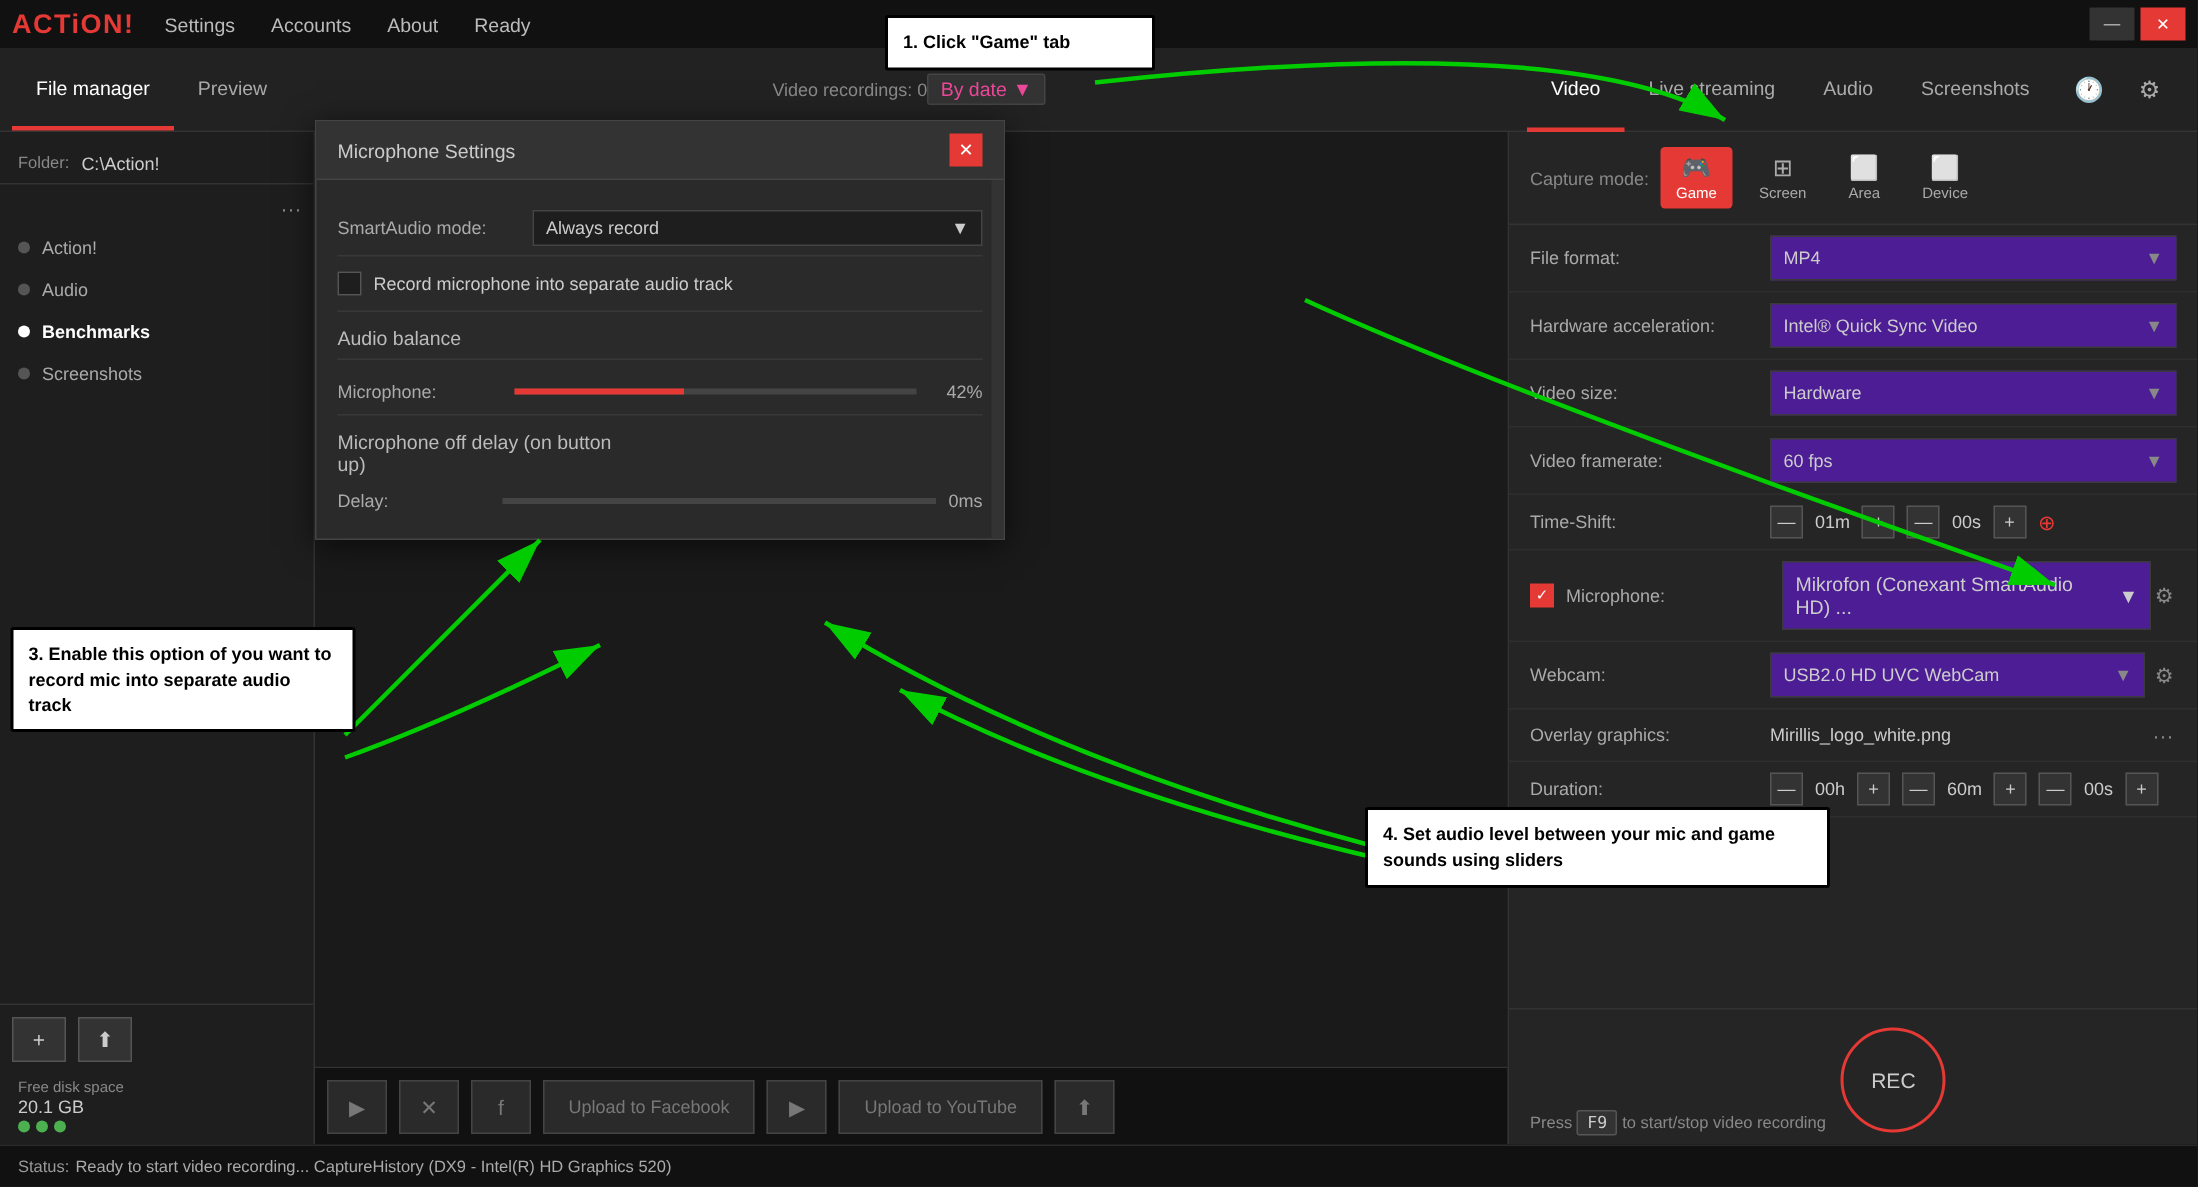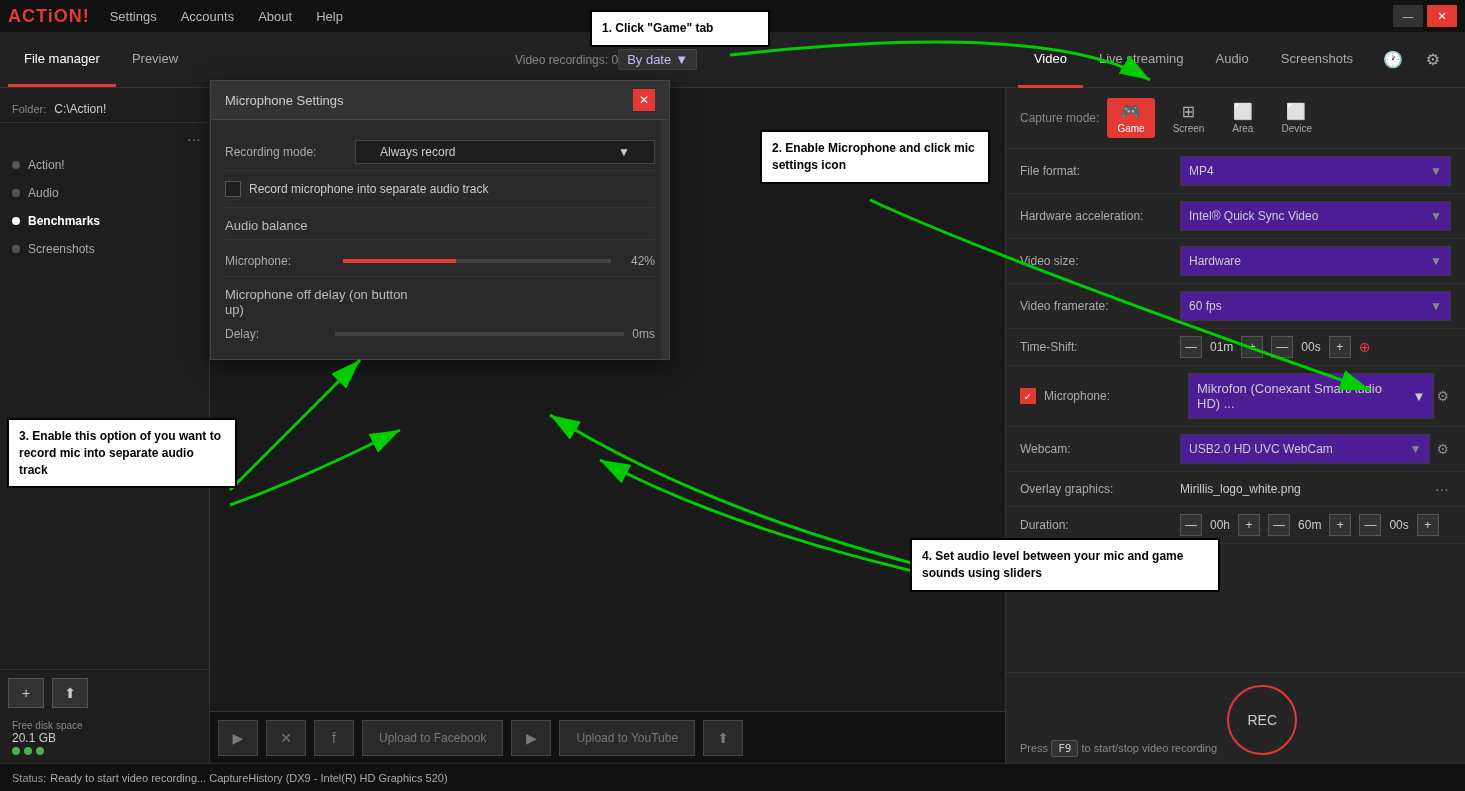--- a/index.html
+++ b/index.html
@@ -68,21 +68,21 @@
     .navbar-center {
       flex: 1;
       display: flex;
       align-items: center;
       justify-content: center;
     }
     .video-recordings-label { color: #888; font-size: 12px; }
     .sort-dropdown {
       display: flex; align-items: center; gap: 4px;
       background: #333; border: 1px solid #444;
-      padding: 2px 8px; border-radius: 2px; cursor: pointer; color: #c4b5fd;
+      padding: 2px 8px; border-radius: 2px; cursor: pointer; color: #ec4899;
     }
     .navbar-right {
       display: flex; align-items: center; gap: 0;
     }
     .top-tab {
       padding: 0 16px; height: 56px;
       display: flex; align-items: center;
       cursor: pointer; color: #aaa; font-size: 13px;
       border-bottom: 3px solid transparent;
     }
@@ -282,21 +282,21 @@
       display: flex; align-items: center; justify-content: center; font-size: 12px;
     }
     .dialog-content { padding: 14px; }
     .dialog-row {
       display: flex; align-items: center;
       padding: 6px 0; border-bottom: 1px solid #383838;
     }
     .dialog-row-label { color: #aaa; font-size: 12px; flex: 0 0 130px; }
     .dialog-dropdown {
       flex: 1; background: #1e1e1e; border: 1px solid #444;
-      padding: 4px 24px; color: #ccc; font-size: 12px;
+      padding: 4px 8px; color: #ccc; font-size: 12px;
       display: flex; align-items: center; justify-content: space-between; cursor: pointer;
     }
     .dialog-checkbox-row {
       display: flex; align-items: center; gap: 8px;
       padding: 10px 0; border-bottom: 1px solid #383838;
     }
     .dialog-checkbox {
       width: 16px; height: 16px; background: #1e1e1e; border: 1px solid #555;
       display: flex; align-items: center; justify-content: center;
     }
@@ -365,21 +365,21 @@
 
 <div class="titlebar">
   <div class="titlebar-left">
     <div class="titlebar-logo">
       <span>ACT<span style="color:#e53935">i</span>ON!</span>
     </div>
     <div class="titlebar-nav">
       <a href="#">Settings</a>
       <a href="#">Accounts</a>
       <a href="#">About</a>
-      <a href="#">Help</a>
+      <a href="#">Ready</a>
     </div>
   </div>
   <div class="titlebar-controls">
     <button class="titlebar-btn">—</button>
     <button class="titlebar-btn close">✕</button>
   </div>
 </div>
 
 <div class="navbar">
   <div class="navbar-left">
@@ -601,21 +601,21 @@
 
 <div class="dialog-overlay">
   <div class="dialog-header">
     <span class="dialog-title">Microphone Settings</span>
     <button class="dialog-close">✕</button>
   </div>
   <div class="dialog-wrapper">
     <div class="dialog-content">
 
       <div class="dialog-row">
-        <span class="dialog-row-label">Recording mode:</span>
+        <span class="dialog-row-label">SmartAudio mode:</span>
         <div class="dialog-dropdown">
           <span>Always record</span>
           <span>▼</span>
         </div>
       </div>
 
       <div class="dialog-checkbox-row">
         <div class="dialog-checkbox"></div>
         <span class="dialog-checkbox-label">Record microphone into separate audio track</span>
       </div>
@@ -667,23 +667,20 @@
 
     <path d="M 1000 590 Q 750 540 600 460" stroke="#00cc00" stroke-width="3" fill="none" marker-end="url(#arrowhead)"></path>
 
     <path d="M 980 580 Q 720 520 550 415" stroke="#00cc00" stroke-width="3" fill="none" marker-end="url(#arrowhead)"></path>
   </svg>
 
   <div class="callout callout-numbered" style="left:590px; top:10px; min-width:180px;">
     <span>1. Click "Game" tab</span>
   </div>
 
-  <div class="callout callout-numbered" style="left:760px; top:130px; max-width:230px;">
-    <span>2. Enable Microphone and click mic settings icon</span>
-  </div>
 
   <div class="callout callout-numbered" style="left:7px; top:418px; max-width:230px;">
     <span>3. Enable this option of you want to record mic into separate audio track</span>
   </div>
 
   <div class="callout callout-numbered" style="left:910px; top:538px; max-width:310px;">
     <span>4. Set audio level between your mic and game sounds using sliders</span>
   </div>
 </div>
 

